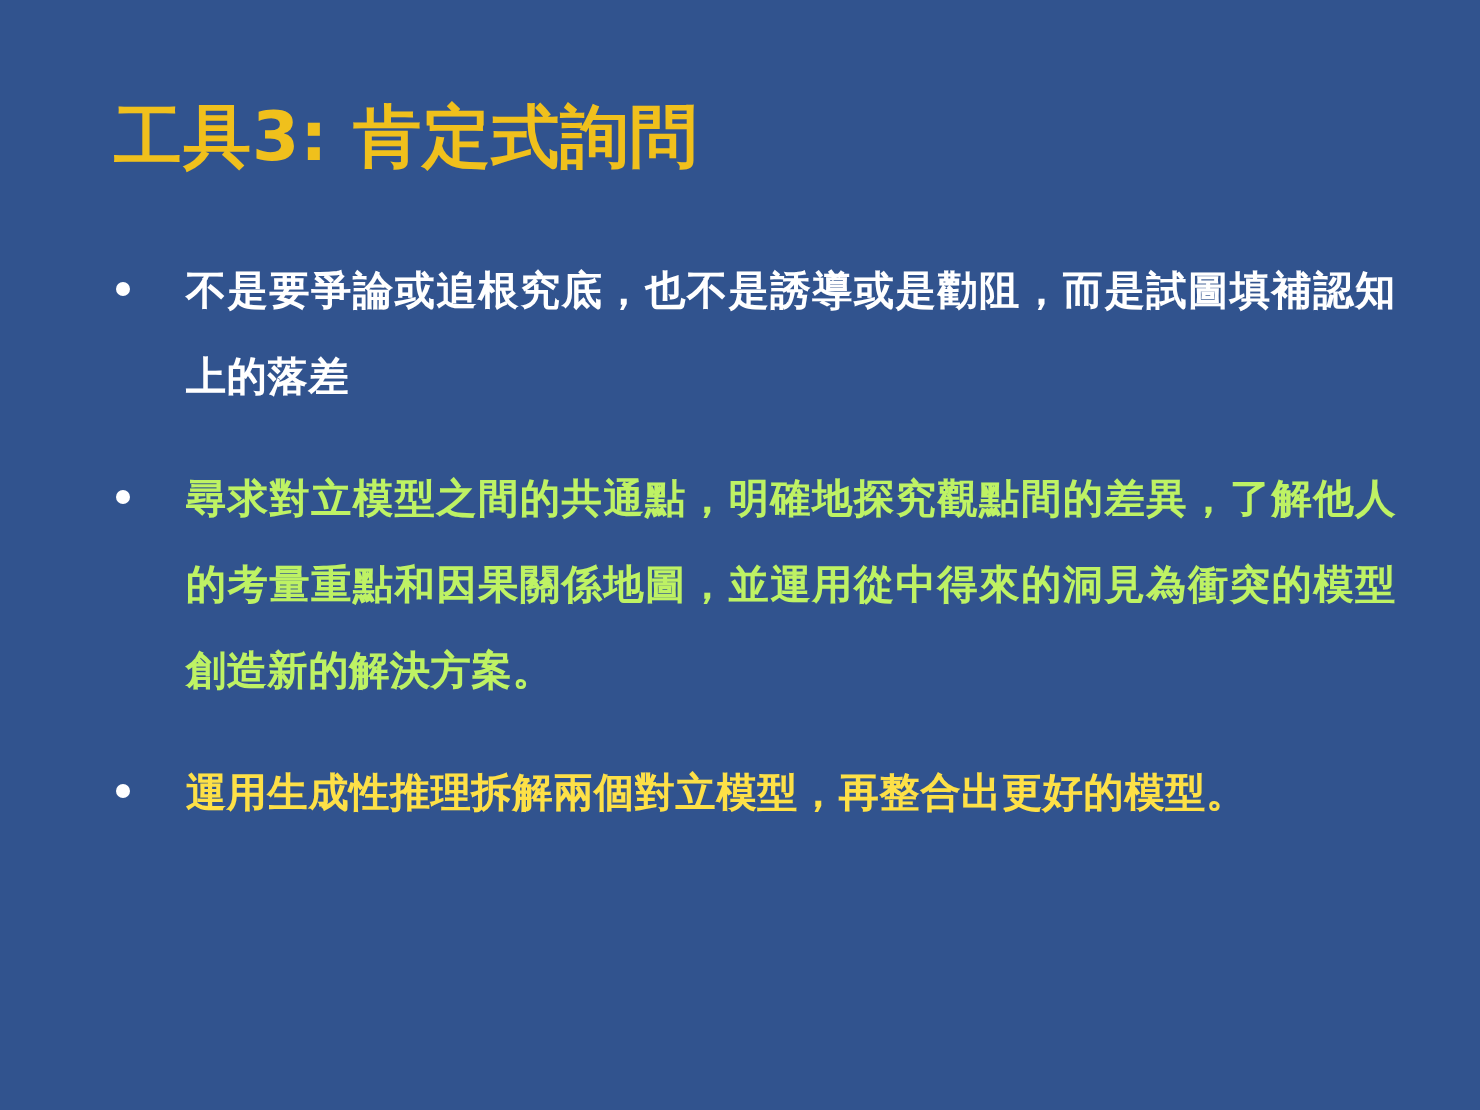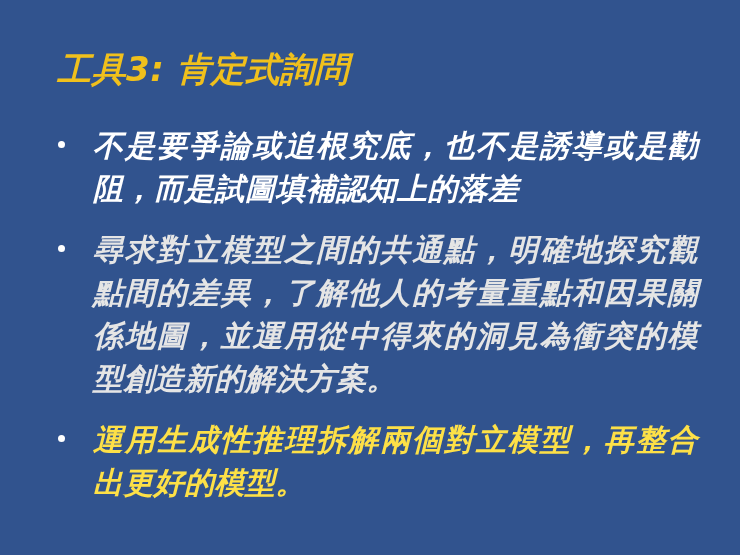--- a/index.html
+++ b/index.html
@@ -9,21 +9,20 @@
     background: #2f5186;
   }
 
   #slide {
     position: relative;
     width: 740px;
     height: 555px;
     background: #31538e;
     overflow: hidden;
     font-family: "DejaVu Sans", "Liberation Sans", sans-serif;
-    font-style: italic;
     -webkit-font-smoothing: antialiased;
   }
 
   
   #slide-title {
     position: absolute;
     left: 57px;
     top: 47px;
     width: 640px;
     font-size: 34px;
@@ -58,21 +57,21 @@
     left: 8px;
     top: 17px;
     width: 7px;
     height: 7px;
     border-radius: 50%;
     background: #ffffff;
   }
 
   .bullet-text {
     display: block;
-    font-size: 30px;
+    font-size: 20px;
     font-weight: bold;
     line-height: 43px;
     color: #ffffff;
     letter-spacing: 0.4px;
     text-align: justify;
     text-justify: inter-character;
     word-break: break-all;
   }
 </style>
 </head>
@@ -84,21 +83,21 @@
 
   <div id="bullet-list">
 
     <div class="bullet-row">
       <span class="bullet-marker" style="background: rgb(255, 255, 255);"></span>
       <span class="bullet-text" style="color: rgb(255, 255, 255);">不是要爭論或追根究底，也不是誘導或是勸阻，而是試圖填補認知上的落差</span>
     </div>
 
     <div class="bullet-row">
       <span class="bullet-marker" style="background: rgb(255, 255, 255);"></span>
-      <span class="bullet-text" style="color: #e5e5e5;">尋求對立模型之間的共通點，明確地探究觀點間的差異，了解他人的考量重點和因果關係地圖，並運用從中得來的洞見為衝突的模型創造新的解決方案。</span>
+      <span class="bullet-text" style="color: #bef264;">尋求對立模型之間的共通點，明確地探究觀點間的差異，了解他人的考量重點和因果關係地圖，並運用從中得來的洞見為衝突的模型創造新的解決方案。</span>
     </div>
 
     <div class="bullet-row">
       <span class="bullet-marker" style="background: rgb(255, 255, 255);"></span>
       <span class="bullet-text" style="color: #fde047;">運用生成性推理拆解兩個對立模型，再整合出更好的模型。</span>
     </div>
 
   </div>
 
 </div>

